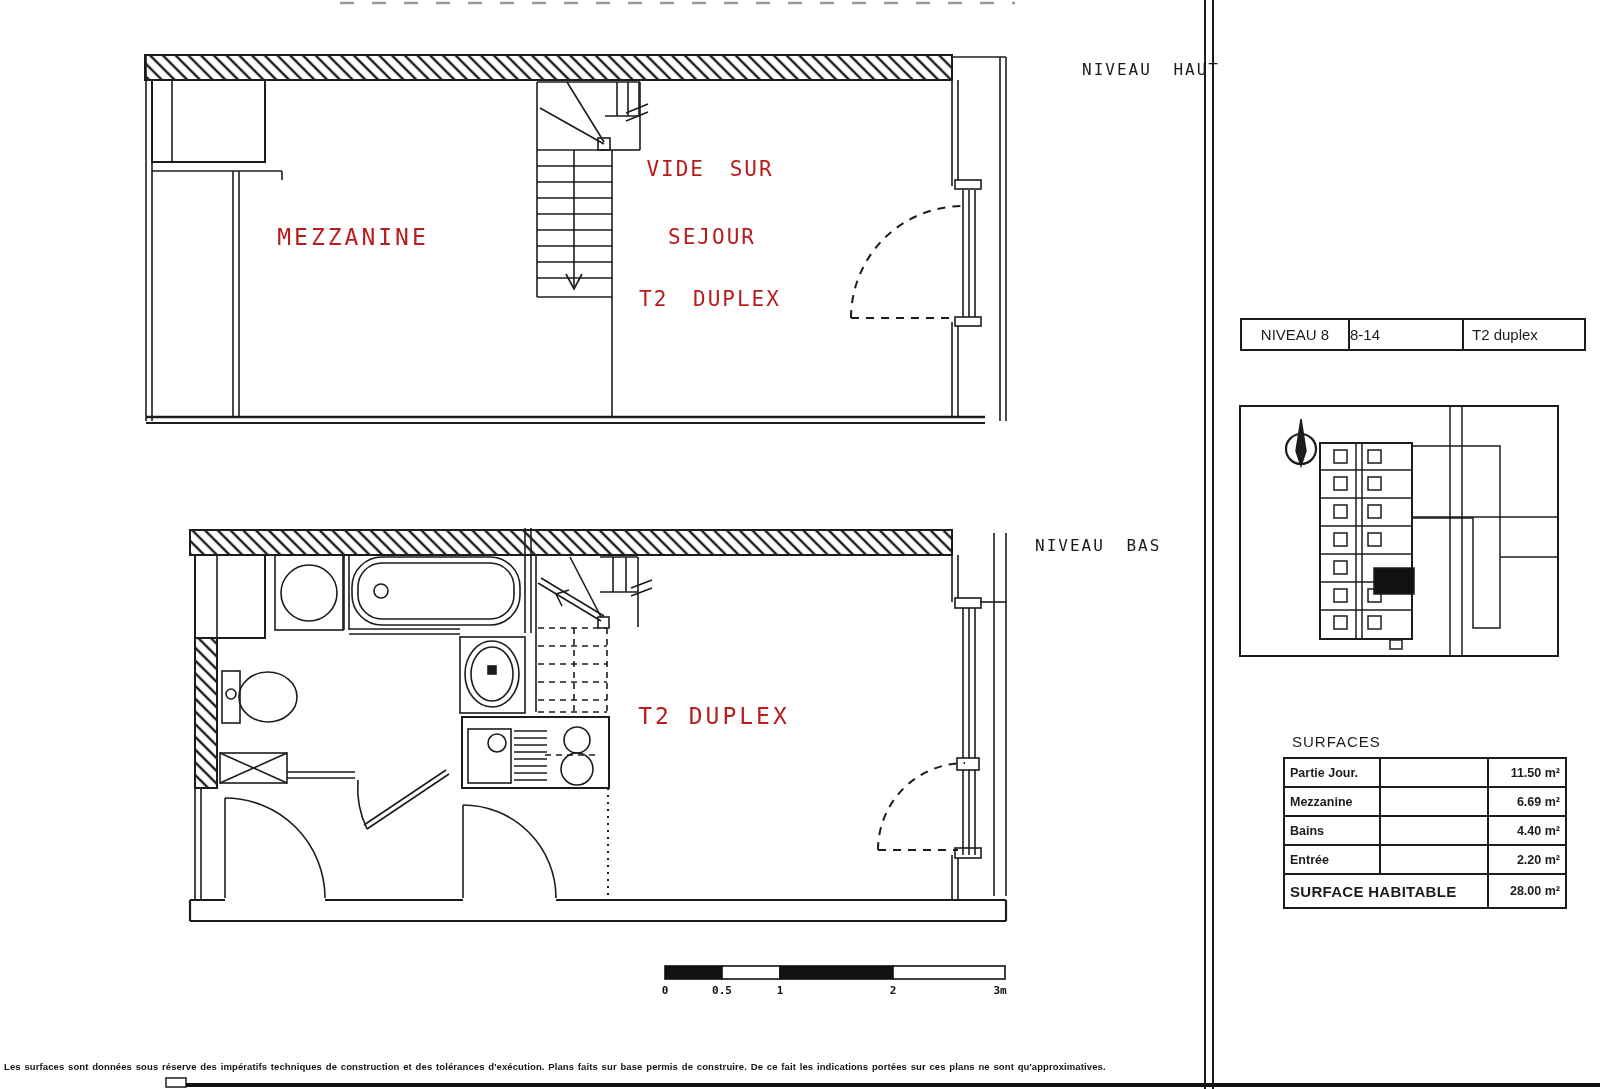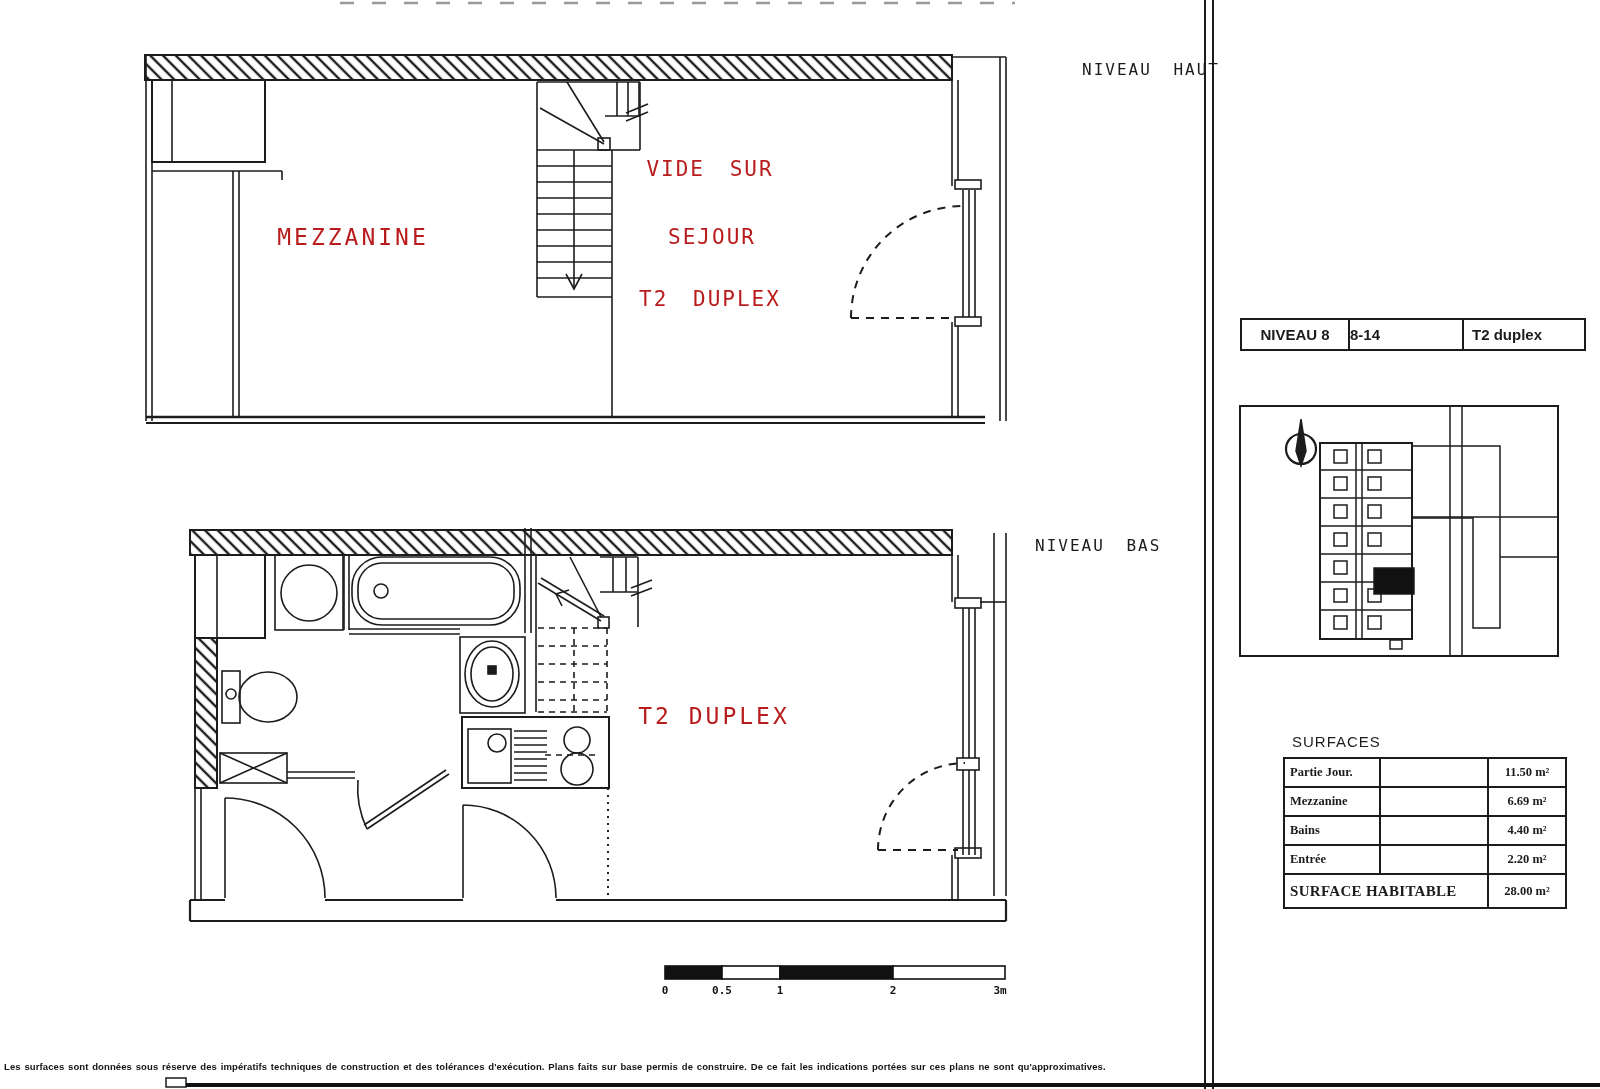--- a/index.html
+++ b/index.html
@@ -10,33 +10,33 @@
               white-space:nowrap;transform:translateX(-50%);}
   .lvl-label{position:absolute;font-family:"DejaVu Sans Mono", monospace;color:#1c1c1c;
              font-size:16px;letter-spacing:2px;word-spacing:10px;white-space:nowrap;}
   .room-big{font-size:23px;letter-spacing:3px;}
   .room-mid{font-size:21px;letter-spacing:2px;word-spacing:10px;}
   .tick{position:absolute;font-family:"DejaVu Sans Mono", monospace;font-weight:bold;
         font-size:11px;transform:translateX(-50%);color:#111;}
   
   .unit-header{position:absolute;left:1240px;top:318px;display:flex;}
   .unit-header .cell{border:2.5px solid #1c1c1c;background:#fff;height:29px;line-height:29px;
-        font-weight:bold;font-size:15px;font-family:"Liberation Sans", sans-serif;}
+        font-weight:normal;font-size:15px;font-family:"Liberation Sans", sans-serif;}
   .uh-level{width:106px;text-align:center;}
   .uh-num{width:112px;border-left:none !important;}
   .uh-type{width:112px;text-align:left;padding-left:8px;border-left:none !important;}
   
   .surfaces-title{position:absolute;left:1292px;top:733px;font-weight:normal;font-size:15px;
         letter-spacing:1px;font-family:"Liberation Sans", sans-serif;}
   table.surfaces{position:absolute;left:1283px;top:757px;border-collapse:collapse;
-        font-family:Liberation Serif, serif;}
+        font-family:Liberation Sans, sans-serif;}
   table.surfaces td{border:2.2px solid #1c1c1c;font-weight:bold;font-size:12.5px;padding:0 5px;}
   table.surfaces .c1{width:84px;height:27px;}
   table.surfaces .c2{width:96px;}
-  table.surfaces .c3{width:66px;text-align:center;}
+  table.surfaces .c3{width:66px;text-align:right;}
   table.surfaces .total-label{height:32px;font-size:15px;letter-spacing:0.3px;}
   
   .footer{position:absolute;left:4px;top:1061px;width:1165px;font-size:9.5px;font-weight:bold;
           color:#141414;letter-spacing:0.1px;word-spacing:1px;}
 </style>
 </head>
 <body>
 
 <div class="page">
 

